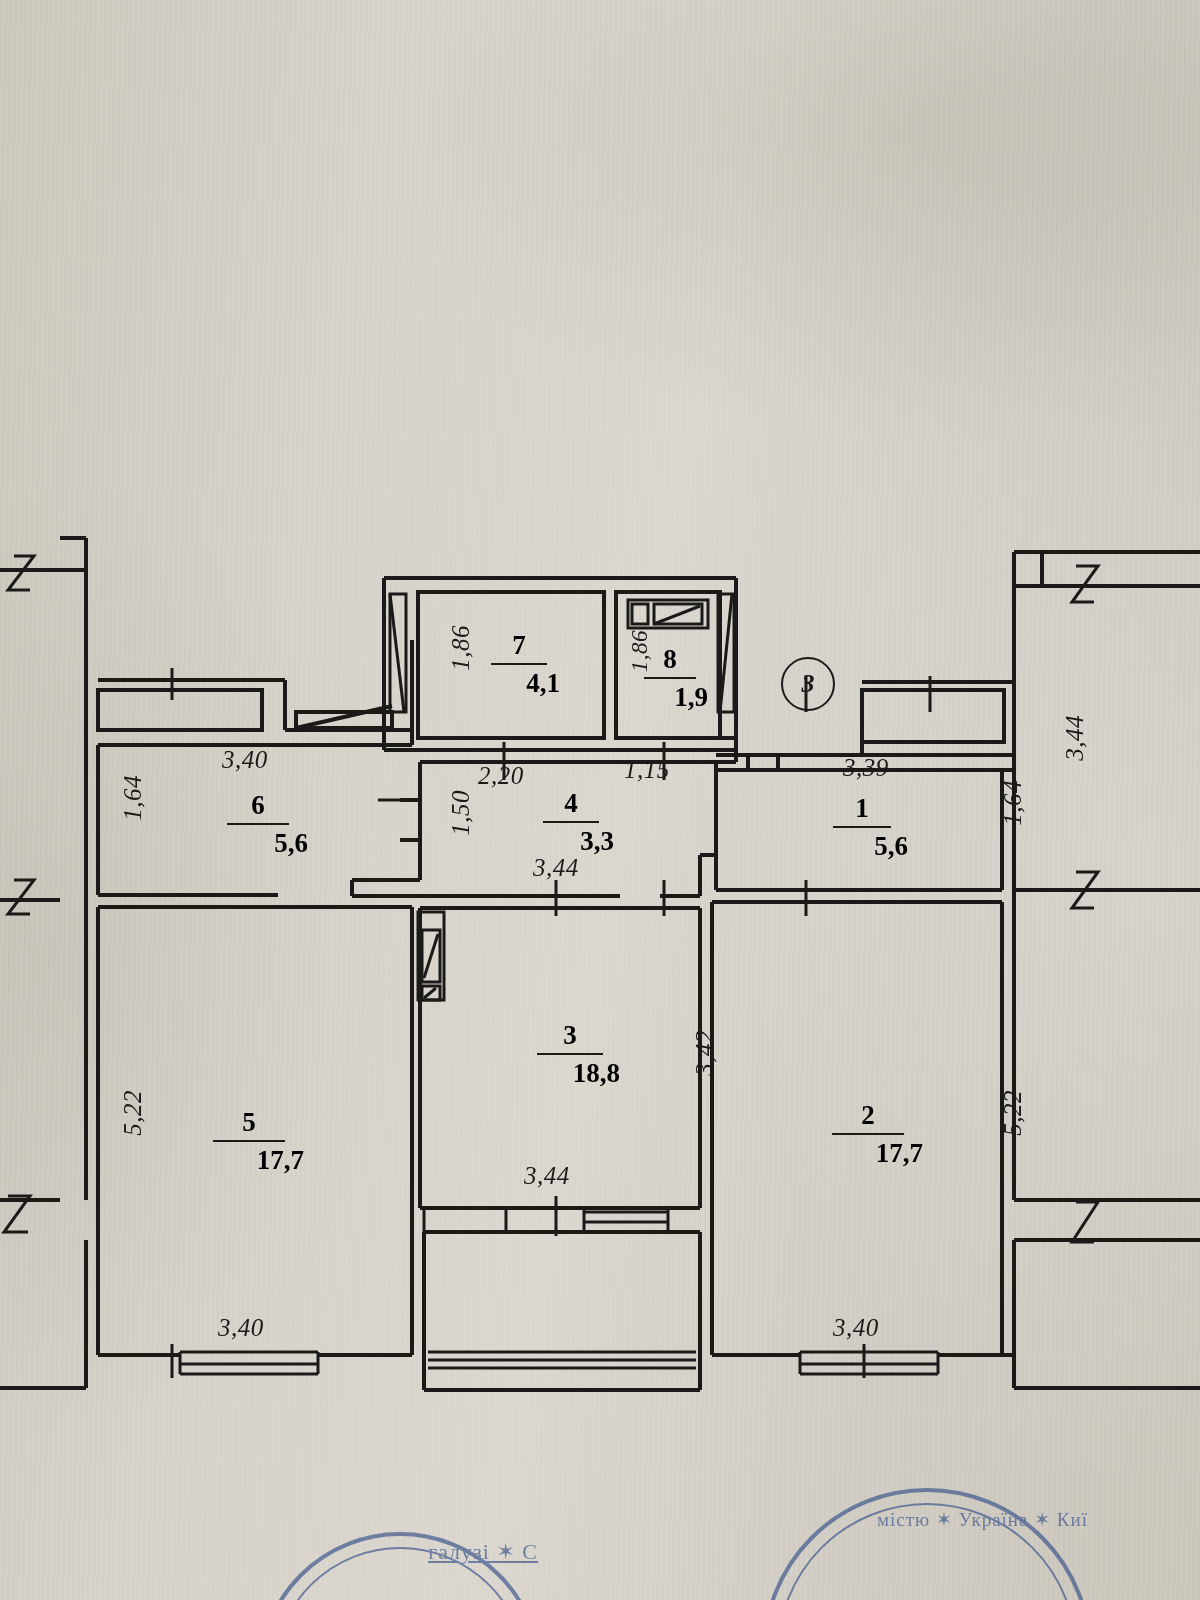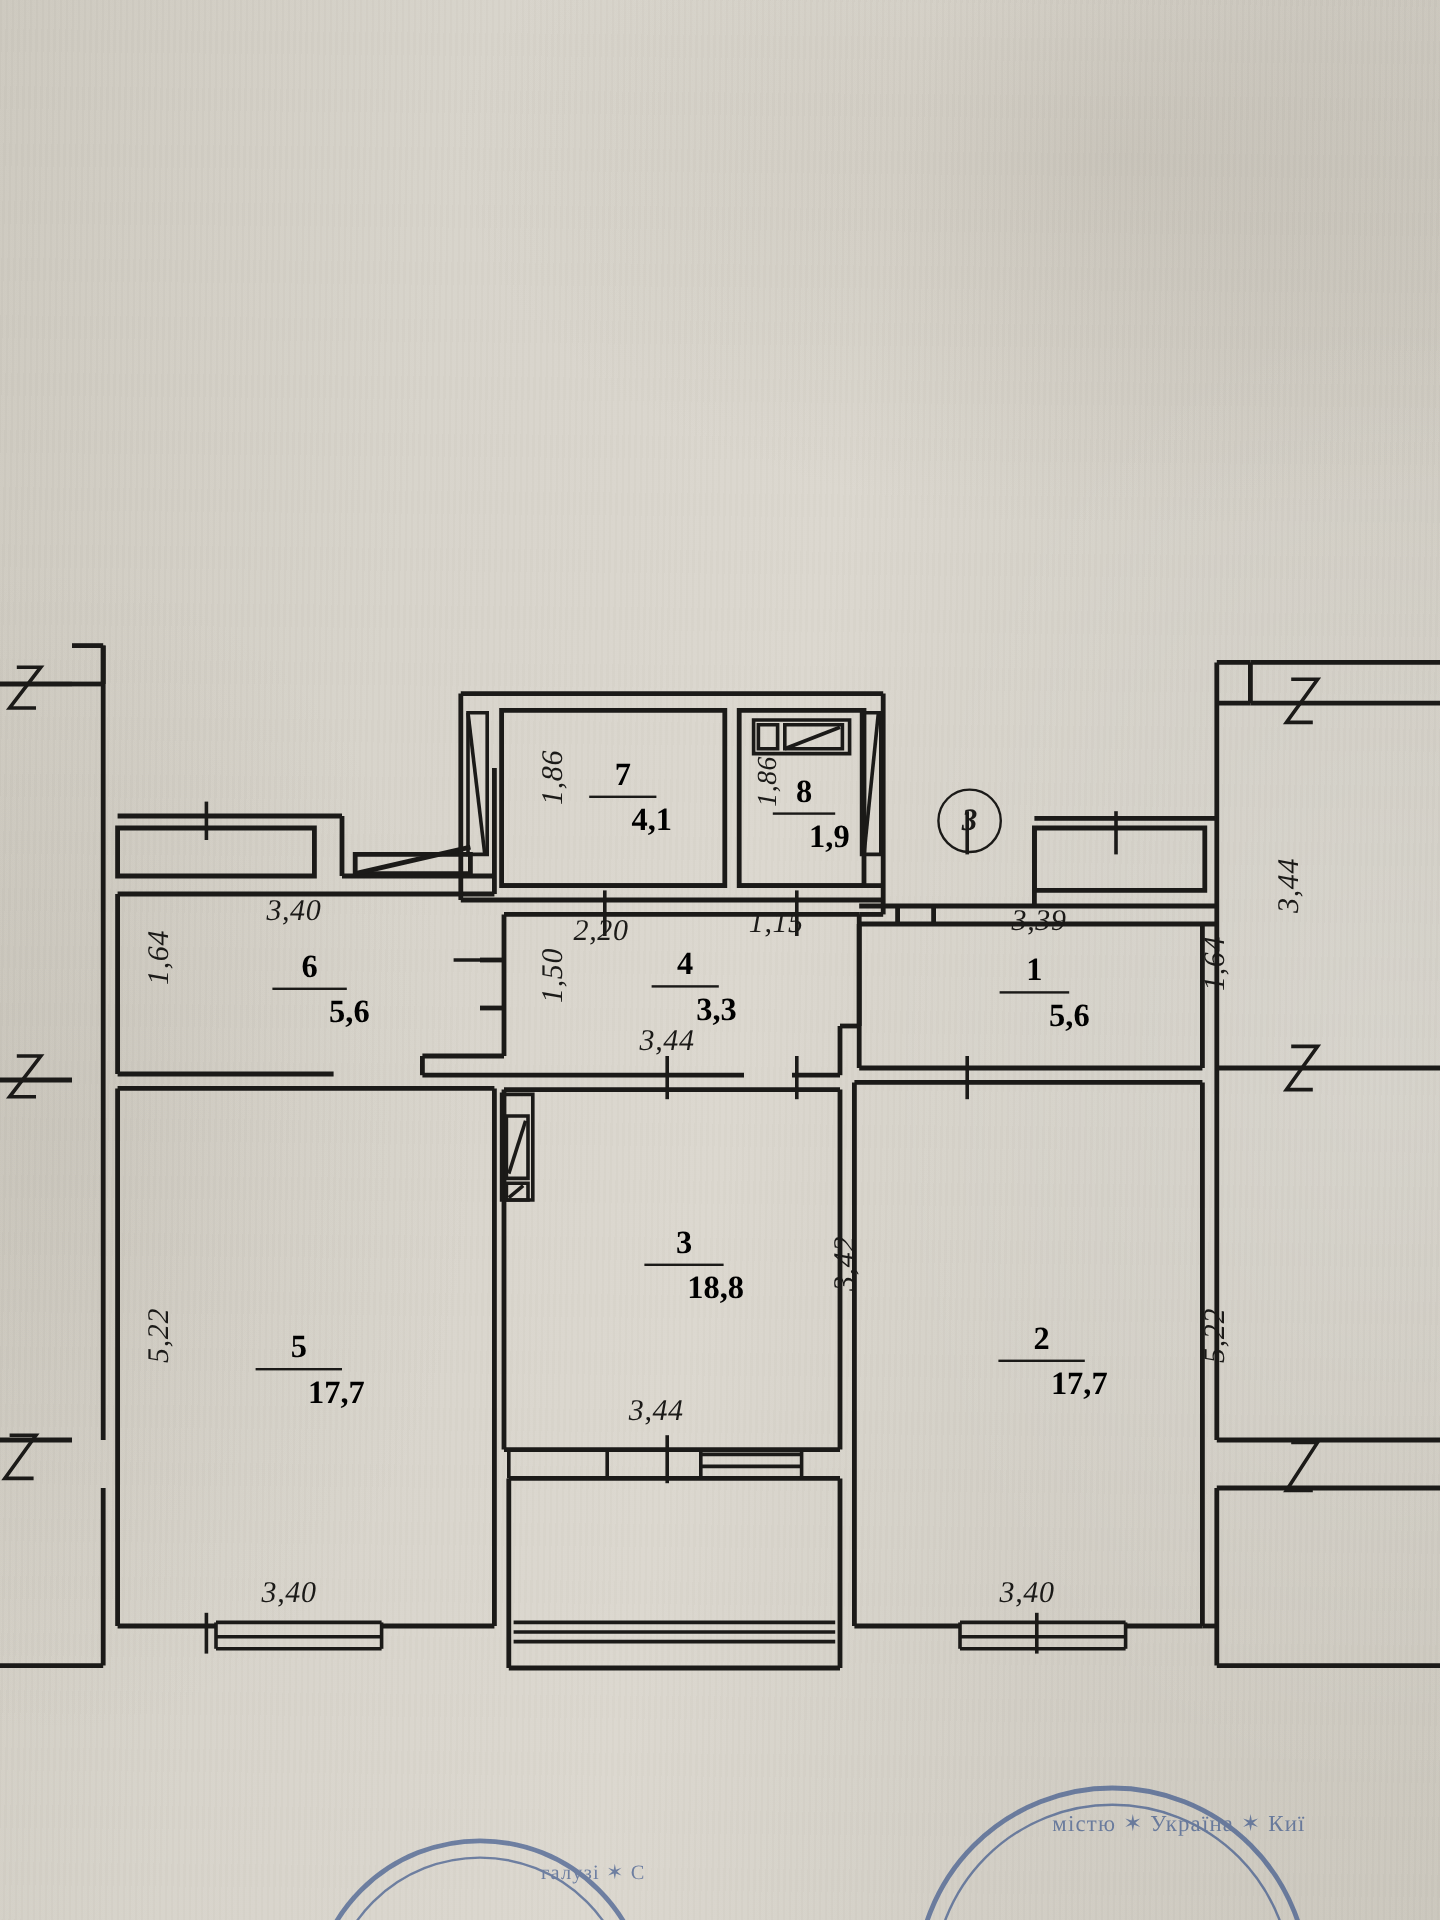--- a/index.html
+++ b/index.html
@@ -55,21 +55,21 @@
     position:absolute;border-radius:50%;
     border:4px solid #2c4a86;opacity:.62;
     box-shadow:0 0 0 4px rgba(255,255,255,0) inset;
   }
   .stamp .inner{position:absolute;inset:11px;border:2px solid #2c4a86;border-radius:50%;}
   .stamp .txt{
     position:absolute;left:0;right:0;top:16px;text-align:right;
     font-family:"Liberation Serif", serif;font-size:19px;color:#2c4a86;
     letter-spacing:1px;white-space:nowrap;
   }
-  .stamp.s2 .txt{font-size:17px;top:14px;}
+  .stamp.s2 .txt{font-size:22px;top:3px;text-decoration:underline;}
 </style>
 </head>
 <body>
 
 <div id="paper"></div>
 
 <div id="plan">
 <svg viewBox="0 0 1200 1600" xmlns="http://www.w3.org/2000/svg">
   <g fill="none" stroke="#1b1a18" stroke-width="4" stroke-linejoin="miter" stroke-linecap="butt">
 

